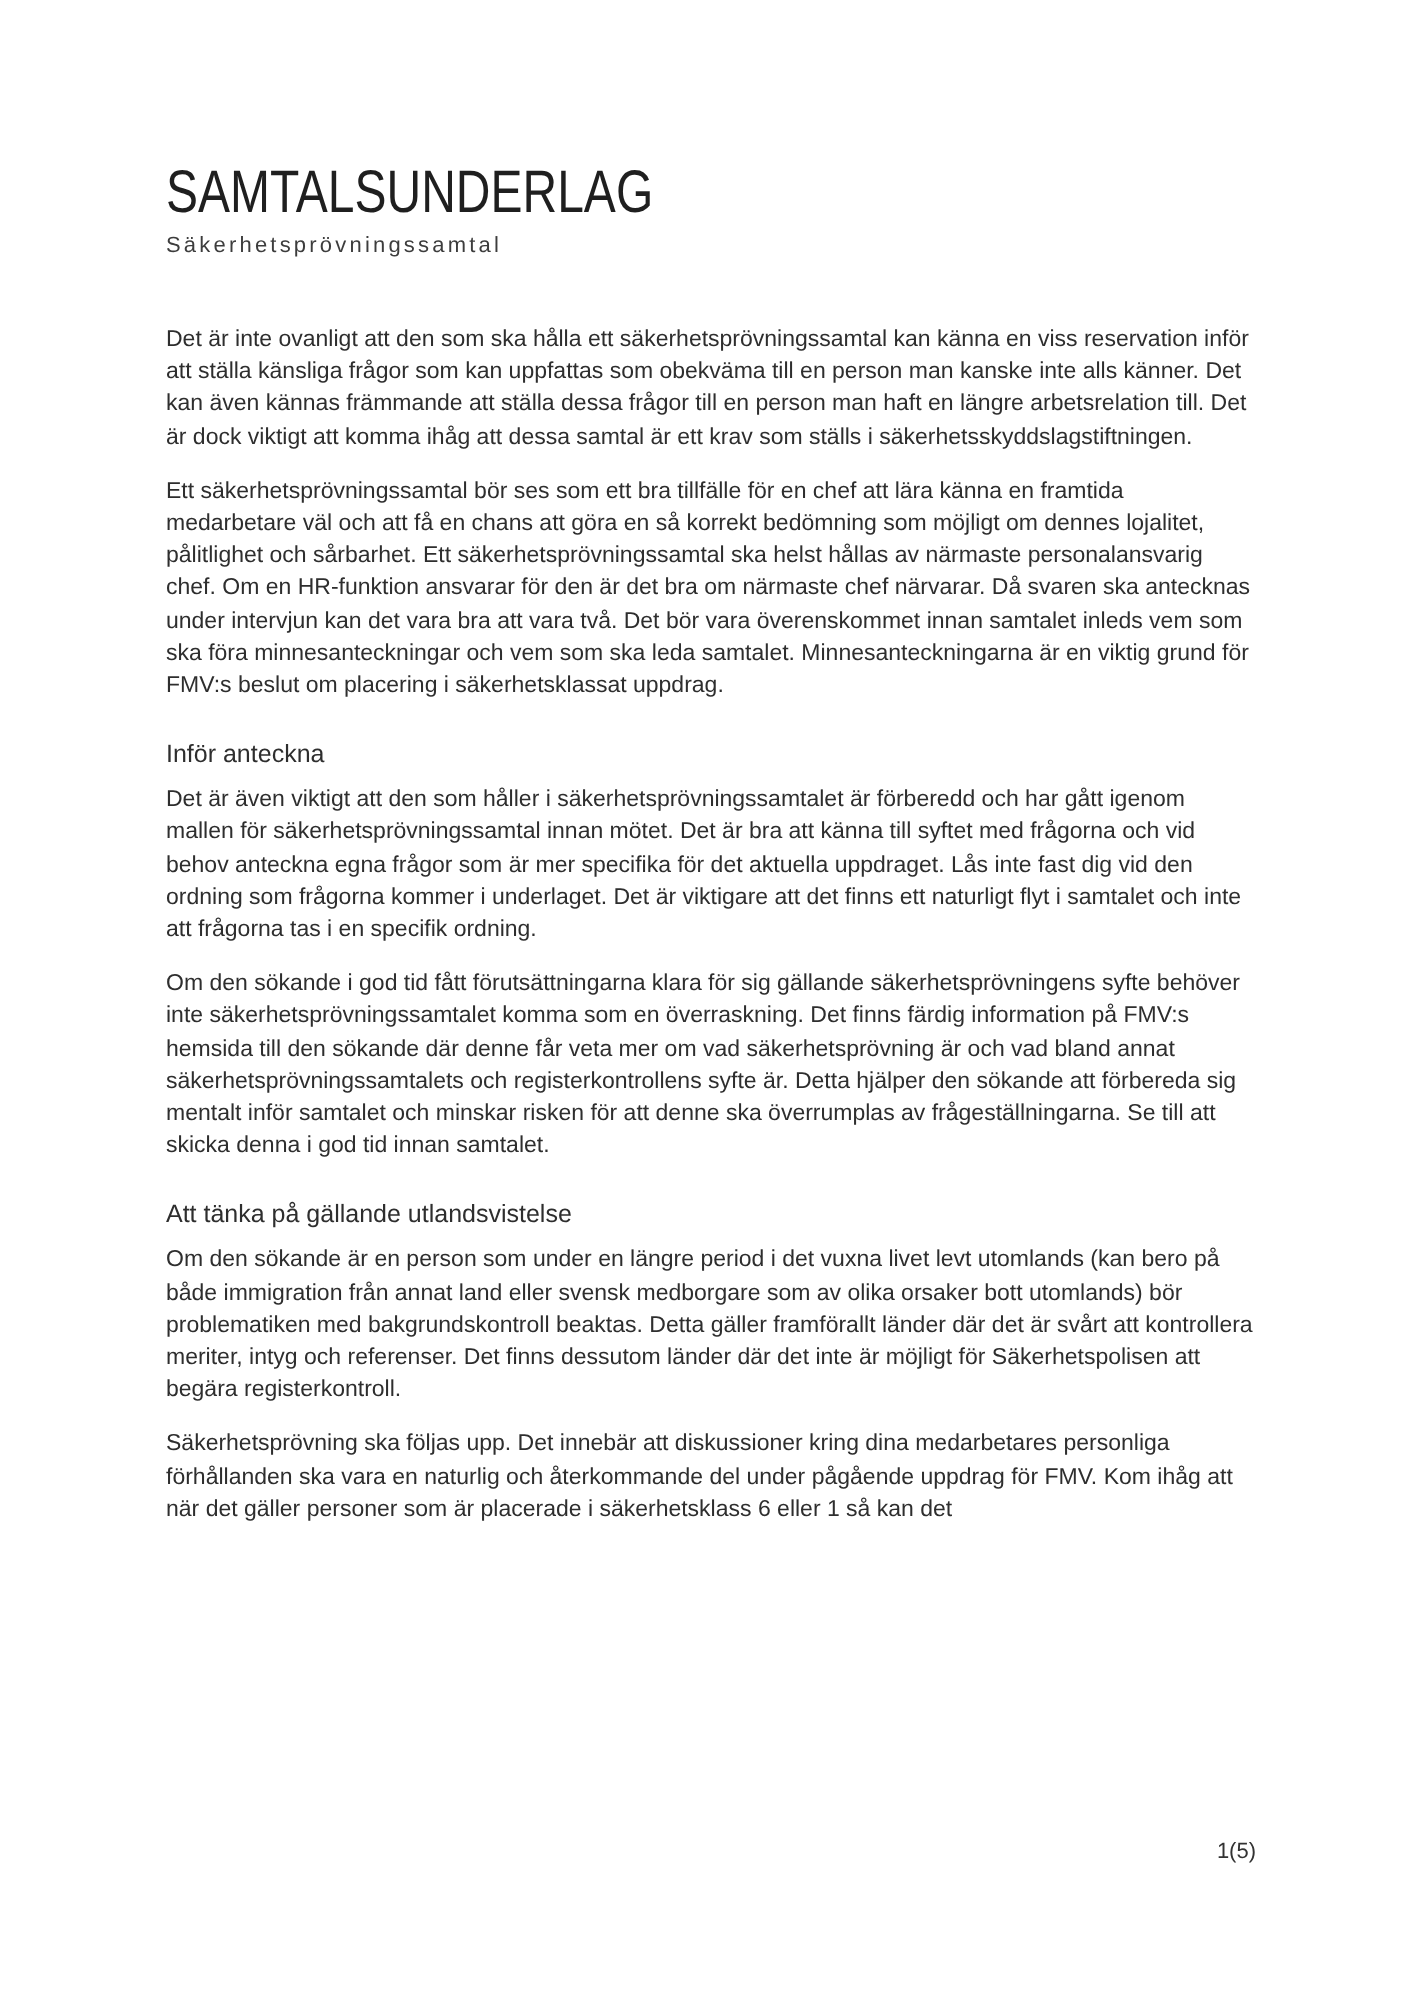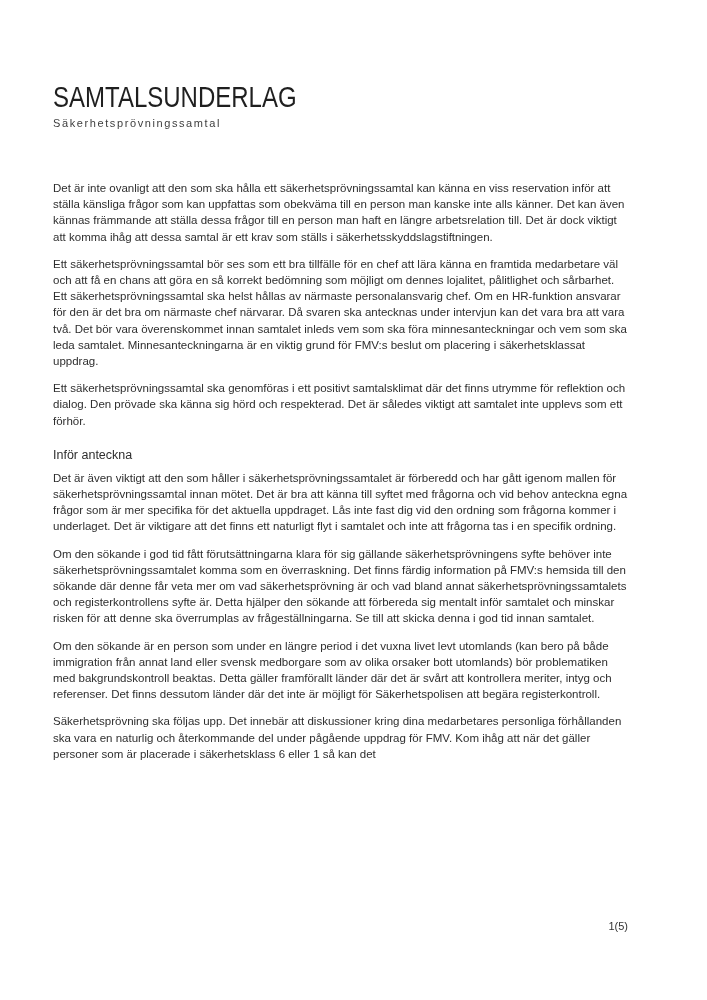--- a/index.html
+++ b/index.html
@@ -7,21 +7,21 @@
   body {
     width: 707px;
     height: 1000px;
     position: relative;
     background: #ffffff;
     font-family: "Liberation Sans", sans-serif;
     color: #2e2e2e;
     overflow: hidden;
   }
   .content {
-    padding: 82px 79px 0 53px;
+    padding: 82px 79px 0 83px;
   }
   h1.doc-title {
     margin: 0;
     font-size: 30px;
     line-height: 30px;
     font-weight: 300;
     color: #1f1f1f;
     letter-spacing: 0px;
     white-space: nowrap;
     transform: scaleX(0.80);
@@ -35,21 +35,21 @@
     color: #3d3d3d;
     white-space: nowrap;
   }
   p.body-text {
     font-size: 11.5px;
     line-height: 16.2px;
     margin: 0 0 11px 0;
     color: #2e2e2e;
   }
   p.body-text.first {
-    margin-top: 49px;
+    margin-top: 31px;
   }
   h2.section-heading {
     font-size: 12.5px;
     line-height: 16px;
     font-weight: 400;
     margin: 18px 0 7px 0;
     color: #2e2e2e;
   }
   .page-number {
     position: absolute;
@@ -76,28 +76,28 @@
 
 <div class="content">
   <h1 class="doc-title">SAMTALSUNDERLAG</h1>
 
   <div class="doc-subtitle">Säkerhetsprövningssamtal</div>
 
   <p class="body-text first">Det är inte ovanligt att den som ska hålla ett säkerhetsprövningssamtal kan känna en viss reservation inför att ställa känsliga frågor som kan uppfattas som obekväma till en person man kanske inte alls känner. Det kan även kännas främmande att ställa dessa frågor till en person man haft en längre arbetsrelation till. Det är dock viktigt att komma ihåg att dessa samtal är ett krav som ställs i säkerhetsskyddslagstiftningen.</p>
 
   <p class="body-text">Ett säkerhetsprövningssamtal bör ses som ett bra tillfälle för en chef att lära känna en framtida medarbetare väl och att få en chans att göra en så korrekt bedömning som möjligt om dennes lojalitet, pålitlighet och sårbarhet. Ett säkerhetsprövningssamtal ska helst hållas av närmaste personalansvarig chef. Om en HR-funktion ansvarar för den är det bra om närmaste chef närvarar. Då svaren ska antecknas under intervjun kan det vara bra att vara två. Det bör vara överenskommet innan samtalet inleds vem som ska föra minnesanteckningar och vem som ska leda samtalet. Minnesanteckningarna är en viktig grund för FMV:s beslut om placering i säkerhetsklassat uppdrag.</p>
 
-  <p class="body-text">Ett säkerhetsprövningssamtal ska genomföras i ett positivt samtalsklimat där det finns utrymme för reflektion och dialog. Den prövade ska känna sig hörd och respekterad. Det är således viktigt att samtalet inte upplevs som ett förhör.</p>
 
   <h2 class="section-heading">Inför anteckna</h2>
 
   <p class="body-text">Det är även viktigt att den som håller i säkerhetsprövningssamtalet är förberedd och har gått igenom mallen för säkerhetsprövningssamtal innan mötet. Det är bra att känna till syftet med frågorna och vid behov anteckna egna frågor som är mer specifika för det aktuella uppdraget. Lås inte fast dig vid den ordning som frågorna kommer i underlaget. Det är viktigare att det finns ett naturligt flyt i samtalet och inte att frågorna tas i en specifik ordning.</p>
 
   <p class="body-text">Om den sökande i god tid fått förutsättningarna klara för sig gällande säkerhetsprövningens syfte behöver inte säkerhetsprövningssamtalet komma som en överraskning. Det finns färdig information på FMV:s hemsida till den sökande där denne får veta mer om vad säkerhetsprövning är och vad bland annat säkerhetsprövningssamtalets och registerkontrollens syfte är. Detta hjälper den sökande att förbereda sig mentalt inför samtalet och minskar risken för att denne ska överrumplas av frågeställningarna. Se till att skicka denna i god tid innan samtalet.</p>
 
+  <h2 class="section-heading">Att tänka på gällande utlandsvistelse</h2>
 
   <p class="body-text">Om den sökande är en person som under en längre period i det vuxna livet levt utomlands (kan bero på både immigration från annat land eller svensk medborgare som av olika orsaker bott utomlands) bör problematiken med bakgrundskontroll beaktas. Detta gäller framförallt länder där det är svårt att kontrollera meriter, intyg och referenser. Det finns dessutom länder där det inte är möjligt för Säkerhetspolisen att begära registerkontroll.</p>
 
 
   <p class="body-text">Säkerhetsprövning ska följas upp. Det innebär att diskussioner kring dina medarbetares personliga förhållanden ska vara en naturlig och återkommande del under pågående uppdrag för FMV. Kom ihåg att när det gäller personer som är placerade i säkerhetsklass 6 eller 1 så kan det</p>
 </div>
 
 <div class="page-number">1(5)</div>
 
 <div class="copyright-block">

